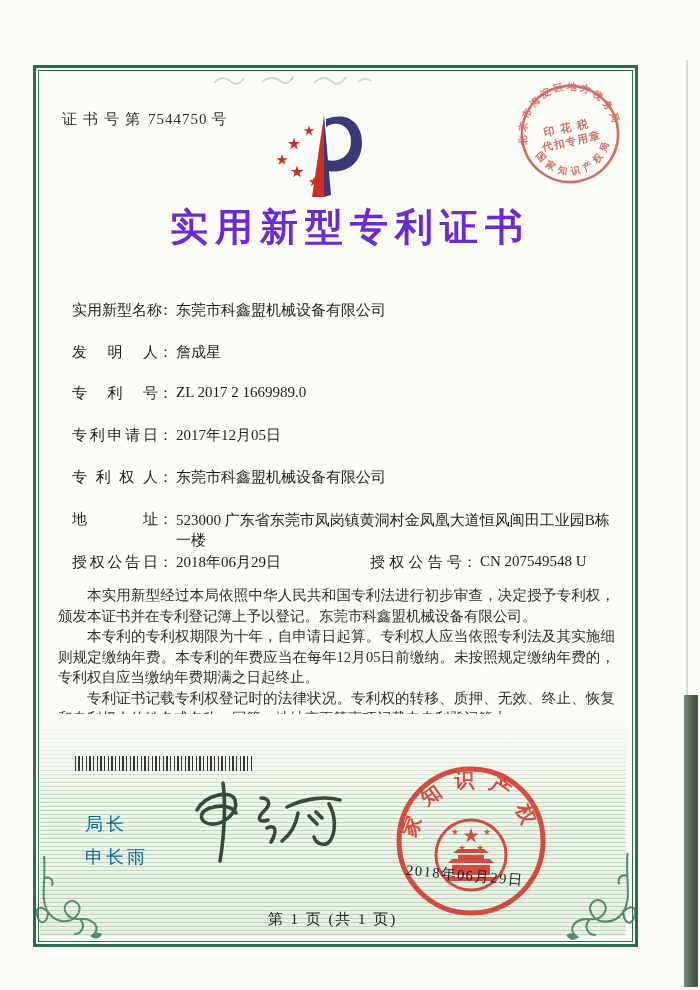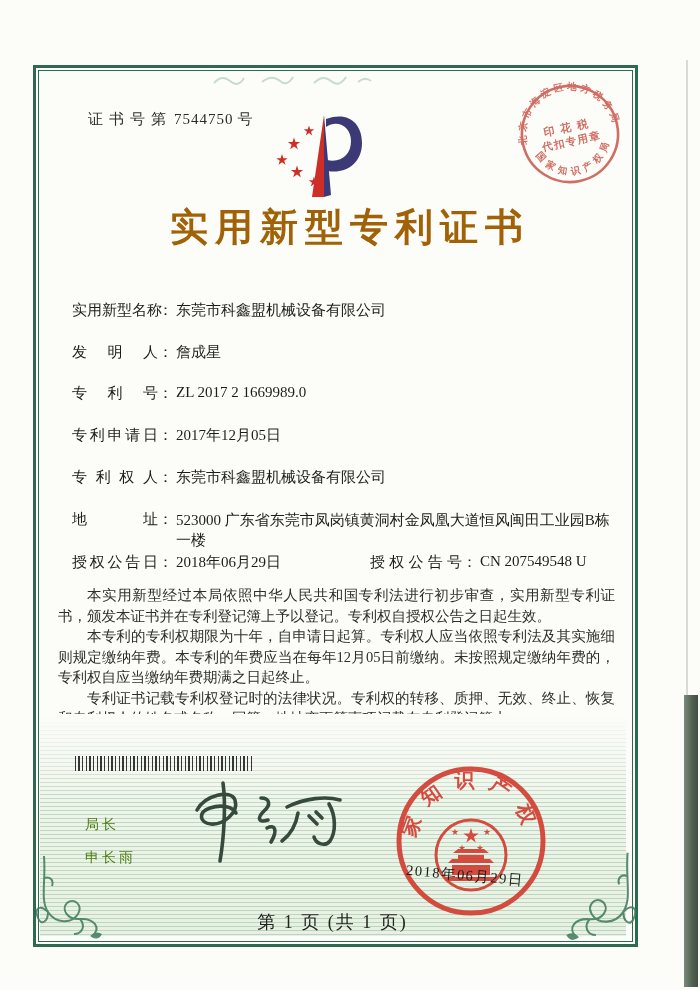--- a/index.html
+++ b/index.html
@@ -14,26 +14,26 @@
   .edge-band{position:absolute;left:684px;top:695px;width:14px;height:292px;
     background:linear-gradient(90deg,#7b8a7c,#50604f 60%,#3f4f42);}
   
   .frame{position:absolute;left:33px;top:65px;width:599px;height:876px;
     border:3px solid #2e6a50;}
   .frame-inner{position:absolute;left:2px;top:2px;right:2px;bottom:2px;border:1px solid #2e6a50;}
   
   .top-squiggle{position:absolute;left:210px;top:73px;opacity:.55;}
   
   .cert-no{position:absolute;left:62px;top:110px;font-size:15px;color:#2c2c28;}
-  .cert-no .sp{letter-spacing:6px;margin-left:26px;}
+  .cert-no .sp{letter-spacing:6px;}
   .cert-no .num{letter-spacing:1px;padding-left:2px;font-family:Liberation Serif, serif;}
   .cert-no .suf{padding-left:4px;}
   
   .title{position:absolute;left:0;top:202px;width:700px;text-align:center;
-    font-size:38px;font-weight:700;letter-spacing:7px;color:#a16207;}
+    font-size:38px;font-weight:700;letter-spacing:7px;color:#6d28d9;}
   
   .logo{position:absolute;left:268px;top:110px;}
   
   .fields{position:absolute;left:72px;top:0;width:556px;font-size:15px;}
   .frow{position:absolute;left:0;white-space:nowrap;}
   .f-label{display:inline-block;width:86px;text-align:justify;text-align-last:justify;vertical-align:top;}
   .f-colon{vertical-align:top;}
   .f-value{padding-left:3px;vertical-align:top;}
   .f-value.wrap{display:inline-block;width:442px;white-space:normal;line-height:20px;}
   .grant-col{position:absolute;left:298px;top:0;white-space:nowrap;}
@@ -49,36 +49,36 @@
       linear-gradient(180deg,#f2f7ef,#e7f1e3);}
   .guilloche::before{content:"";position:absolute;left:0;top:0;width:100%;height:90px;
     background:linear-gradient(180deg,#fcfcf8 0%,rgba(252,252,248,0) 100%);}
   
   .barcode{position:absolute;left:75px;top:756px;width:178px;height:15px;opacity:.88;
     background:repeating-linear-gradient(90deg,
       #1c1c1c 0 1.5px,transparent 1.5px 3px,
       #1c1c1c 3px 5.5px,transparent 5.5px 7px,
       #1c1c1c 7px 8px,transparent 8px 11px);}
   
-  .officer{position:absolute;left:85px;top:808px;font-size:14px;letter-spacing:3px;
-    line-height:33px;color:#4d7c0f;}
+  .officer{position:absolute;left:85px;top:808px;font-size:18px;letter-spacing:3px;
+    line-height:33px;color:#0369a1;}
   .signature{position:absolute;left:183px;top:772px;}
   
   .seal{position:absolute;left:392px;top:762px;}
   .seal-date{position:absolute;left:406px;top:866px;font-size:14.5px;letter-spacing:1.5px;
     color:#1a1a18;transform:rotate(5deg);}
   
   .tax-stamp{position:absolute;left:516px;top:80px;opacity:.85;}
   
   .flourish{position:absolute;opacity:.85;}
   .flourish.bl{left:36px;top:854px;}
   .flourish.br{left:560px;top:850px;transform:scaleX(-1);}
   
   .footer{position:absolute;left:33px;top:910px;width:599px;text-align:center;
-    font-size:18px;letter-spacing:2px;color:#23231f;}
+    font-size:15px;letter-spacing:2px;color:#23231f;}
 </style>
 </head>
 <body>
 
 <div class="page">
 
   <div class="edge-line"></div>
   <div class="edge-band"></div>
 
   <div class="frame">
@@ -149,21 +149,21 @@
     </div>
     <div class="frow" style="top:553px;width:556px">
       <span class="f-label">授权公告日</span><span class="f-colon">：</span><span class="f-value">2018年06月29日</span>
       <span class="grant-col">
         <span class="g-label">授权公告号</span><span>：</span><span class="f-value">CN 207549548 U</span>
       </span>
     </div>
   </div>
 
   <div class="body-text">
-    <p>本实用新型经过本局依照中华人民共和国专利法进行初步审查，实用新型专利证书，颁发本证书并在专利登记簿上予以登记。专利权自授权公告之日起生效。</p>
+    <p>本实用新型经过本局依照中华人民共和国专利法进行初步审查，决定授予专利权，颁发本证书并在专利登记簿上予以登记。东莞市科鑫盟机械设备有限公司。</p>
     <p>本专利的专利权期限为十年，自申请日起算。专利权人应当依照专利法及其实施细则规定缴纳年费。本专利的年费应当在每年12月05日前缴纳。未按照规定缴纳年费的，专利权自应当缴纳年费期满之日起终止。</p>
     <p>专利证书记载专利权登记时的法律状况。专利权的转移、质押、无效、终止、恢复和专利权人的姓名或名称、国籍、地址变更等事项记载在专利登记簿上。</p>
   </div>
 
   <div class="guilloche"></div>
 
   <div class="barcode"></div>
 
   <svg class="flourish bl" width="72" height="86" viewBox="0 0 72 86">
     <g stroke="#3e7a59" fill="none" stroke-width="2">

